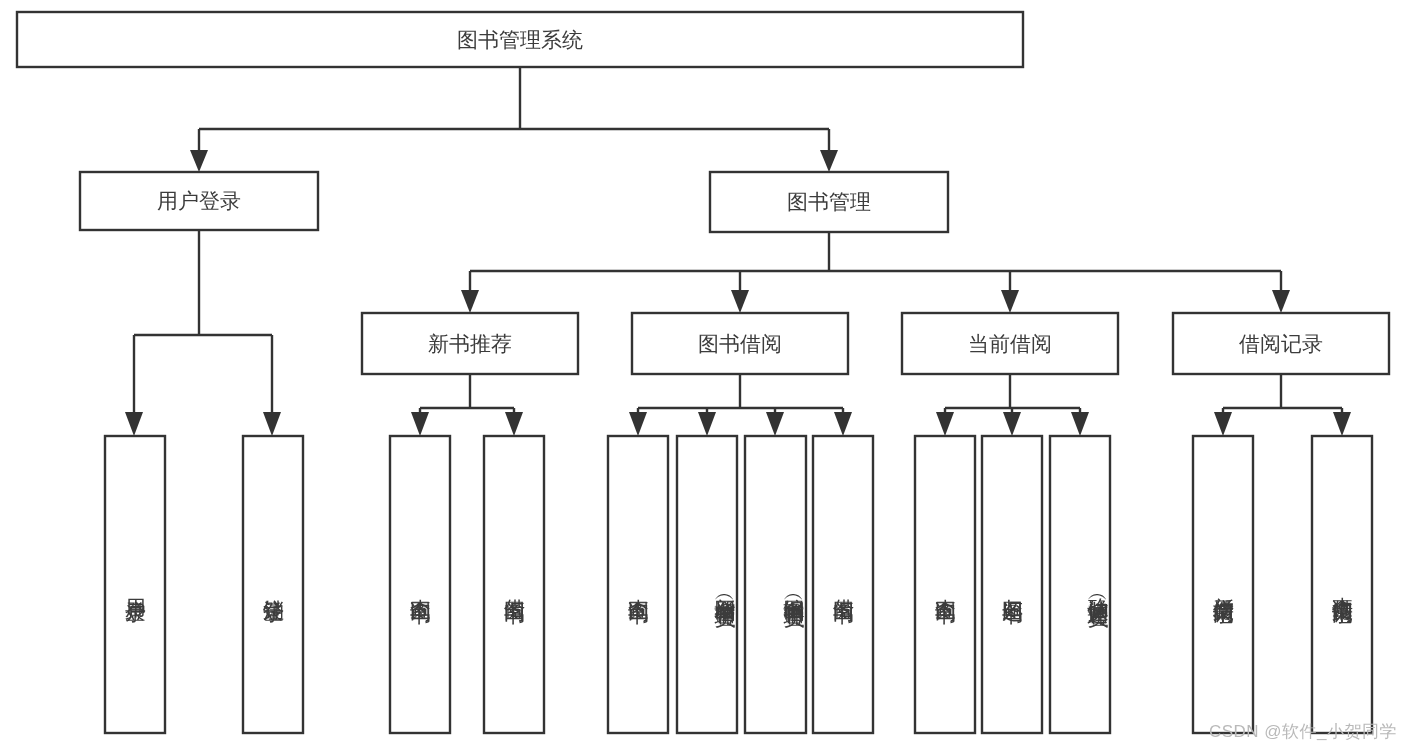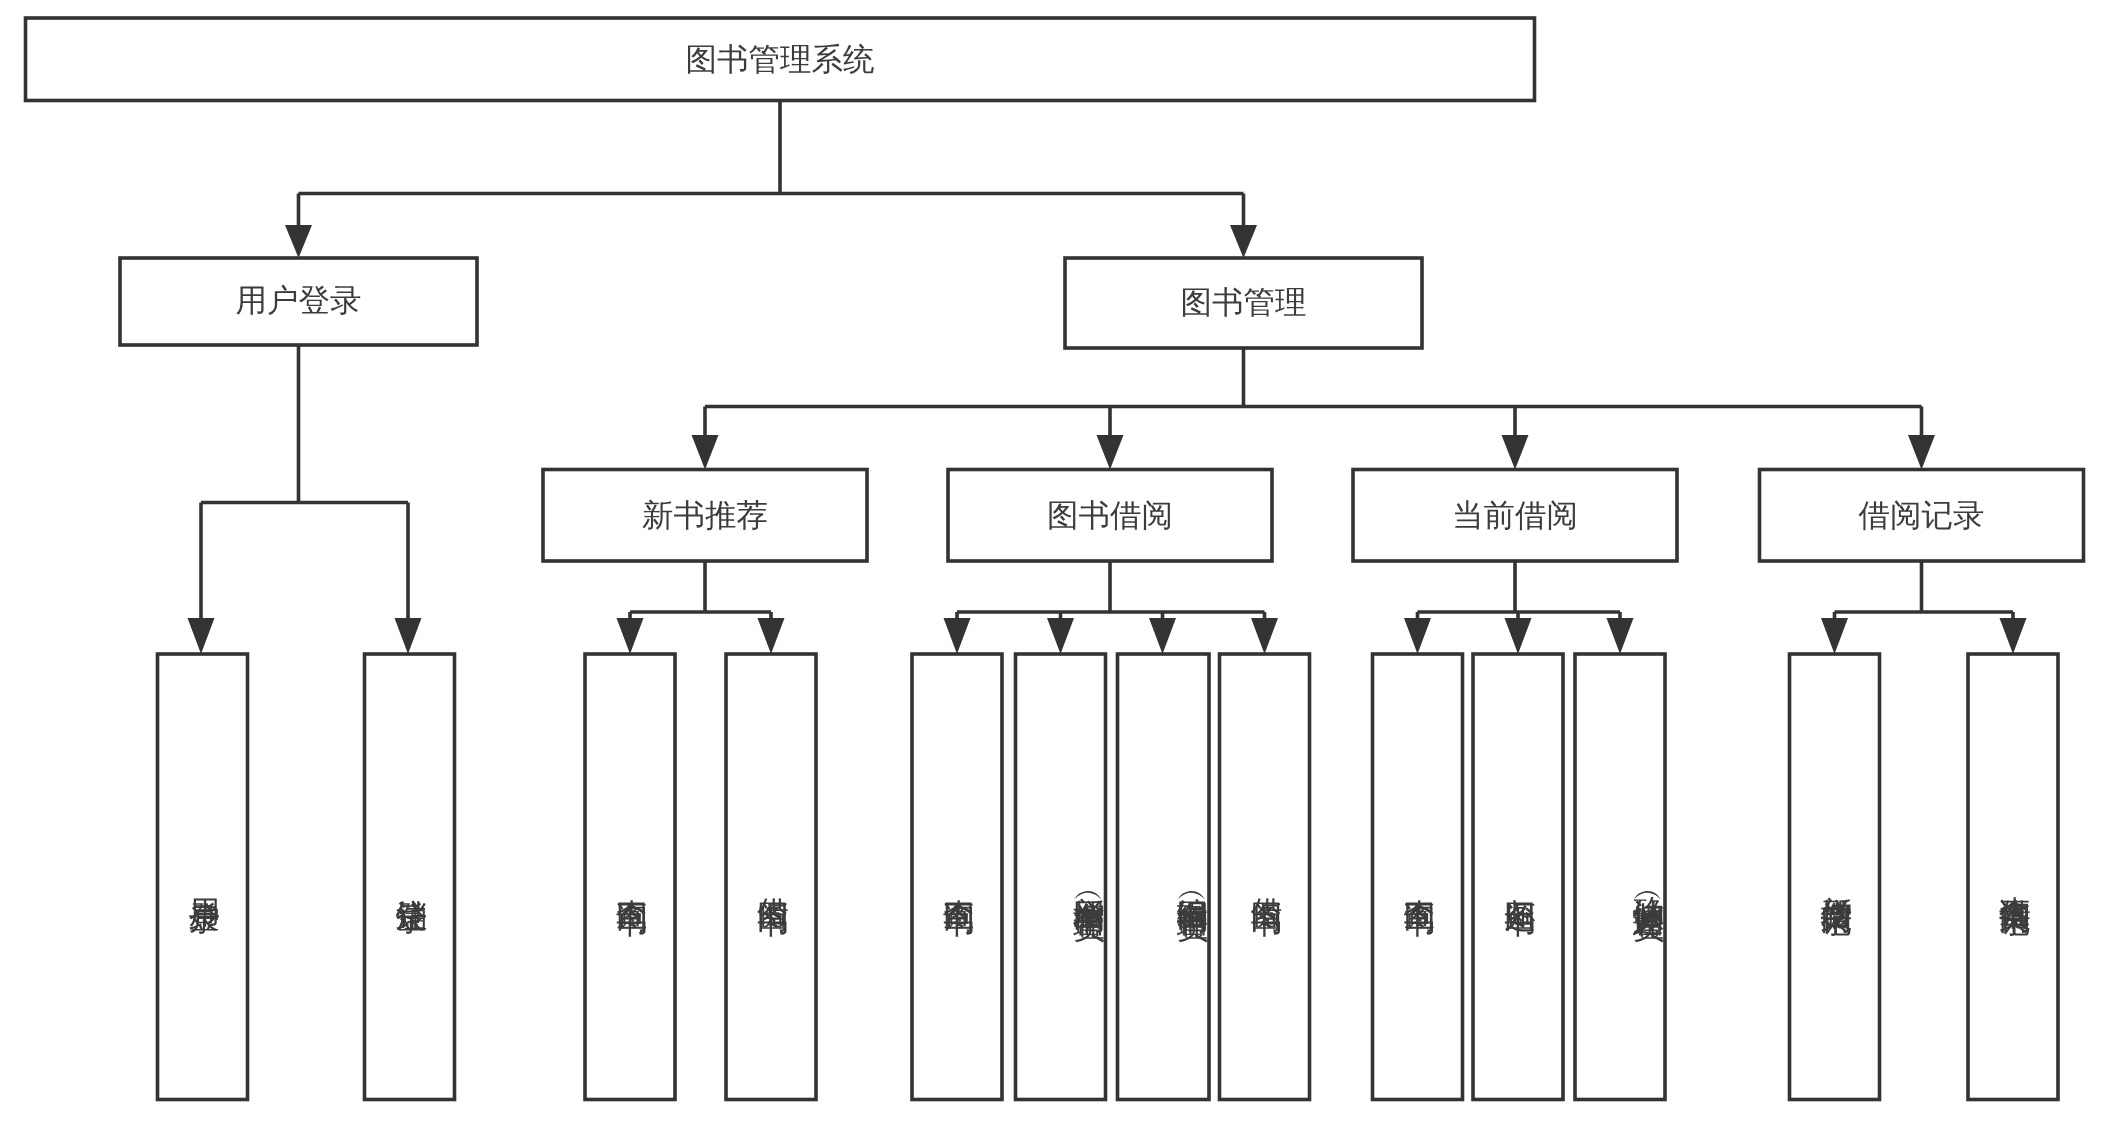--- a/index.html
+++ b/index.html
@@ -218,13 +218,14 @@
   <div class="leaf-label" style="left:608px; top:436px; width:60px; height:297px; display:flex; align-items:center; justify-content:center;">查询图书</div>
   <div class="leaf-label" style="left:677px; top:436px; width:60px; height:297px; display:flex; align-items:flex-start; justify-content:center; padding-top:6px; box-sizing:border-box;">新增图书（管理员）</div>
   <div class="leaf-label" style="left:745px; top:436px; width:61px; height:297px; display:flex; align-items:flex-start; justify-content:center; padding-top:6px; box-sizing:border-box;">编辑图书（管理员）</div>
   <div class="leaf-label" style="left:813px; top:436px; width:60px; height:297px; display:flex; align-items:center; justify-content:center;">借阅图书</div>
   <div class="leaf-label" style="left:915px; top:436px; width:60px; height:297px; display:flex; align-items:center; justify-content:center;">查询图书</div>
   <div class="leaf-label" style="left:982px; top:436px; width:60px; height:297px; display:flex; align-items:center; justify-content:center;">归还图书</div>
   <div class="leaf-label" style="left:1050px; top:436px; width:60px; height:297px; display:flex; align-items:flex-start; justify-content:center; padding-top:6px; box-sizing:border-box;">确认归还（管理员）</div>
   <div class="leaf-label" style="left:1193px; top:436px; width:60px; height:297px; display:flex; align-items:center; justify-content:center;">新增借阅记录</div>
   <div class="leaf-label" style="left:1312px; top:436px; width:60px; height:297px; display:flex; align-items:center; justify-content:center;">查询借阅记录</div>
 
+  <div class="watermark">CSDN @软件_小贺同学</div>
 </div>
 
 </body></html>

